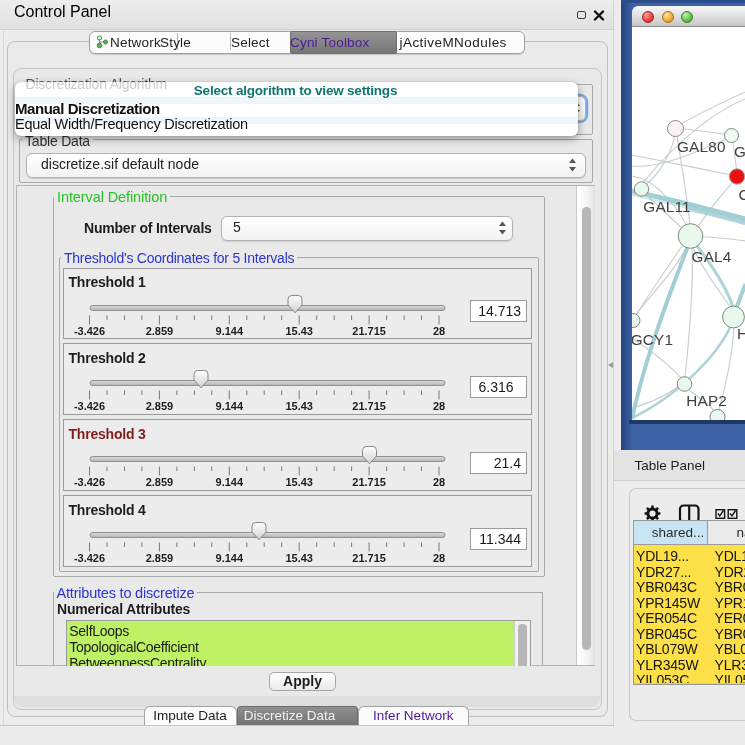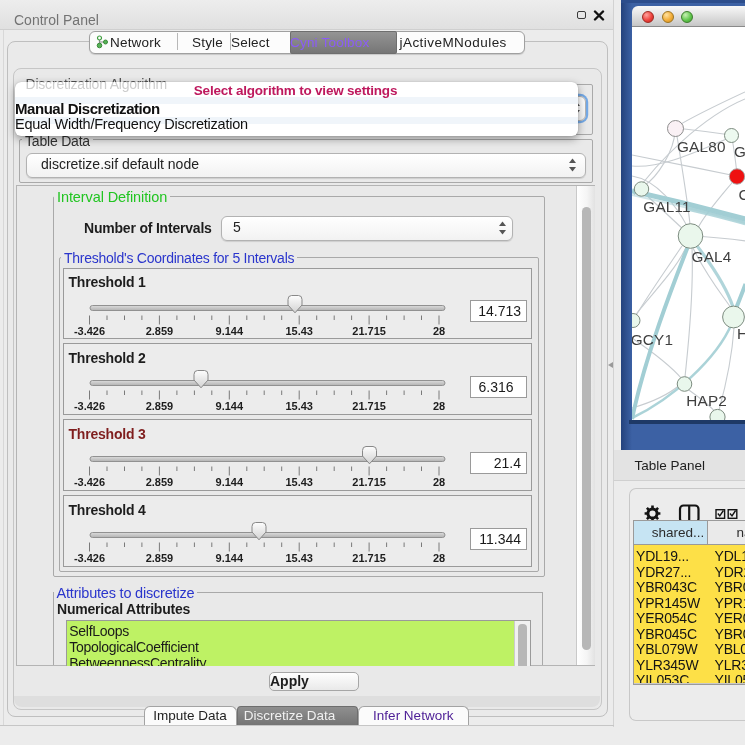--- a/index.html
+++ b/index.html
@@ -8,21 +8,21 @@
 .gb{position:absolute;border:1px solid #a9a9a9;border-radius:2px}
 .gt{position:absolute;background:#e9e9e9;padding:0 3px;white-space:nowrap}
 .combo{position:absolute;background:linear-gradient(#ffffff,#f2f2f2);border:1px solid #b2b2b2;border-radius:6px;box-shadow:0 1px 1px rgba(0,0,0,.12)}
 .arr{position:absolute;width:9px;height:14px}
 .tseg{position:absolute;top:0;height:21px;line-height:21px;text-align:left;font-size:13.5px;letter-spacing:0.2px;color:#222}
 </style></head>
 <body>
 
 <div class="a" style="left:0;top:0;width:614px;height:727px;background:#ececec"></div>
 <div class="a" style="left:0;top:0;width:614px;height:29px;background:linear-gradient(#ededed,#e0e0e0);border-bottom:1px solid #cfcfcf"></div>
-<div class="a" style="left:14px;top:12px;font-size:14px;color:#737373">Control Panel</div>
+<div class="a" style="left:14px;top:3px;font-size:16px;color:#000000">Control Panel</div>
 <div class="a" style="left:577px;top:11px;width:7px;height:6px;border:1.6px solid #3a3a3a;border-radius:2px"></div>
 <svg class="a" style="left:593px;top:10px" width="12" height="11" viewBox="0 0 12 11">
 <path d="M2 1.5 L10 9.5 M10 1.5 L2 9.5" stroke="#111" stroke-width="2.4" stroke-linecap="round"></path>
   </svg>
 <div class="a" style="left:613px;top:0;width:1px;height:727px;background:#d2d2d2"></div>
 <div class="a" style="left:2.5px;top:30px;width:1px;height:696px;background:#d8d8d8"></div>
 
 <div class="a" style="left:7px;top:41px;width:599px;height:674px;background:#eaeaea;border:1px solid #bfbfbf;border-radius:8px"></div>
 <div class="a" style="left:13px;top:68px;width:587px;height:640px;background:#e9e9e9;border:1px solid #c6c6c6;border-radius:8px"></div>
 <div class="a" style="left:14px;top:696px;width:586px;height:11px;background:#dedede;border-radius:0 0 8px 8px"></div>
@@ -31,23 +31,23 @@
 <div class="a" style="left:290px;top:31px;width:106.5px;height:23px;background:linear-gradient(#949494,#767676);border-radius:2px;border:1px solid #6e6e6e;box-sizing:border-box"></div>
 <div class="a" style="left:177px;top:33px;width:1px;height:17px;background:#b8b8b8"></div>
 <div class="a" style="left:230px;top:33px;width:1px;height:17px;background:#b8b8b8"></div>
 <div class="tseg" style="left:110px;top:31.5px;width:70px">Network</div>
 <svg class="a" style="left:95px;top:35px" width="14" height="14" viewBox="0 0 14 14">
 <path d="M4.5 3.5 V10 M4.5 7 H10" stroke="#8a8a8a" stroke-width="1.2" fill="none"></path>
 <circle cx="4.5" cy="3" r="2" fill="#fff" stroke="#3f9e3f" stroke-width="1.2"></circle>
 <circle cx="4.5" cy="10.5" r="2.3" fill="#57b357" stroke="#3a8a3a" stroke-width="1"></circle>
 <circle cx="10.5" cy="7" r="2" fill="#57b357" stroke="#3a8a3a" stroke-width="1"></circle>
   </svg>
-<div class="tseg" style="left:192px;top:31.5px;width:52px">Style</div>
+<div class="tseg" style="left:160px;top:31.5px;width:52px">Style</div>
 <div class="tseg" style="left:231px;top:31.5px;width:59px">Select</div>
-<div class="tseg" style="left:290px;top:31.5px;width:95px;color:#8b5cf6">Cyni Toolbox</div>
+<div class="tseg" style="left:290px;top:31.5px;width:95px;color:#4c1d95">Cyni Toolbox</div>
 <div class="tseg" style="left:399.5px;top:31.5px;width:126px;letter-spacing:0.45px">jActiveMNodules</div>
 
 <div class="gb" style="left:18.5px;top:84px;width:572px;height:49px"></div>
 <div class="combo" style="left:26px;top:96px;width:558px;height:23px;box-shadow:0 0 0 2.2px rgba(96,158,228,.85)"></div>
 <svg class="arr" style="left:572px;top:100.5px" viewBox="0 0 9 14">
 <path d="M4.5 0.5 L8 5 H1 Z" fill="#555"></path>
     <path d="M4.5 13.5 L1 9 H8 Z" fill="#555"></path>
   </svg>
 
 <div class="gb" style="left:18.5px;top:139px;width:572px;height:42px"></div>
@@ -176,36 +176,36 @@
 <div class="gt" style="left:53.5px;top:584.5px;font-size:14.5px;letter-spacing:-0.2px;color:#2a35cc">Attributes to discretize</div>
 <div class="a" style="left:57px;top:600.5px;font-size:14px;font-weight:bold;letter-spacing:-0.2px;color:#1d1d1d">Numerical Attributes</div>
 <div class="a" style="left:66px;top:620px;width:464.5px;height:45.5px;border:1px solid #9a9a9a;border-bottom:none;background:#bef264;box-sizing:border-box;overflow:hidden">
  <div style="position:absolute;left:2.3px;top:1.6px;font-size:14px;letter-spacing:-0.3px;color:#1a1a1a;line-height:16.3px;white-space:pre">SelfLoops
 TopologicalCoefficient
 BetweennessCentrality</div>
  <div style="position:absolute;right:0;top:0;width:14.5px;height:100%;background:#f1f1f1;border-left:1px solid #ccc"></div>
  <div style="position:absolute;right:3px;top:2.5px;width:8.5px;height:60px;background:#b7b7b7;border-radius:4px"></div>
 </div>
 
-<div class="a" style="left:269px;top:672px;width:90px;height:18.5px;background:linear-gradient(#fefefe,#e9e9e9);border:1px solid #a6a6a6;border-radius:5px;box-sizing:border-box;line-height:17px;font-size:14px;font-weight:bold;color:#1d1d1d">Apply</div>
+<div class="a" style="left:269px;top:672px;width:67px;height:18.5px;background:linear-gradient(#fefefe,#e9e9e9);border:1px solid #a6a6a6;border-radius:5px;box-sizing:border-box;text-align:center;line-height:17px;font-size:14px;font-weight:bold;color:#1d1d1d">Apply</div>
 
 <div class="a" style="left:143.5px;top:705.8px;width:93px;height:19.5px;background:#fbfbfb;border:1px solid #a3a3a3;border-bottom:none;border-radius:6px 6px 0 0;box-sizing:border-box"></div>
 <div class="a" style="left:236.5px;top:705.8px;width:121.5px;height:19.5px;background:linear-gradient(#8f8f8f,#747474);border:1px solid #6e6e6e;border-bottom:none;border-radius:4px 4px 0 0;box-sizing:border-box"></div>
 <div class="a" style="left:358px;top:705.8px;width:110.5px;height:19.5px;background:#fbfbfb;border:1px solid #a3a3a3;border-bottom:none;border-radius:6px 6px 0 0;box-sizing:border-box"></div>
 <div class="a" style="left:143.5px;top:705.8px;width:93px;height:19.5px;text-align:center;line-height:19.5px;font-size:13.5px;color:#222">Impute Data</div>
 <div class="a" style="left:236.5px;top:705.8px;width:106px;height:19.5px;text-align:center;line-height:19.5px;font-size:13.5px;color:#f1f1f1">Discretize Data</div>
 <div class="a" style="left:358px;top:705.8px;width:110.5px;height:37px;text-align:center;line-height:19.5px;font-size:13.5px;color:#4c1d95">Infer Network</div>
 <div class="a" style="left:0;top:725.3px;width:614px;height:1.2px;background:#c6c6c6"></div>
 
 <div class="a" style="left:607.5px;top:362px;width:0;height:0;border-top:3.5px solid transparent;border-bottom:3.5px solid transparent;border-right:5px solid #9a9a9a"></div>
 
 <div class="a" style="left:14.5px;top:81.5px;width:563px;height:54px;background:#fff;border-radius:6px;box-shadow:0 3px 8px rgba(0,0,0,.38),0 0 1px rgba(0,0,0,.25);z-index:20"></div>
 <div class="a" style="left:14.5px;top:97px;width:563px;height:7px;background:#f0f5fa;z-index:21"></div>
 <div class="a" style="left:14.5px;top:117px;width:563px;height:7px;background:#f0f5fa;z-index:21"></div>
-<div class="a" style="left:14.5px;top:81.5px;width:562px;height:17px;line-height:17px;text-align:center;font-size:13.5px;font-weight:bold;letter-spacing:-0.2px;color:#be185d;z-index:22">Select algorithm to view settings</div>
+<div class="a" style="left:14.5px;top:81.5px;width:562px;height:17px;line-height:17px;text-align:center;font-size:13.5px;font-weight:bold;letter-spacing:-0.2px;color:#0f766e;z-index:22">Select algorithm to view settings</div>
 <div class="a" style="left:15px;top:99.5px;width:500px;height:17px;line-height:17px;font-size:15px;font-weight:bold;letter-spacing:-0.45px;color:#111;z-index:22">Manual Discretization</div>
 <div class="a" style="left:15px;top:115.5px;width:500px;height:17px;line-height:17px;font-size:14.5px;letter-spacing:-0.25px;color:#111;z-index:22">Equal Width/Frequency Discretization</div>
 
 <div class="a" style="left:0;top:70px;width:600px;height:12px;overflow:hidden;z-index:23">
  <div style="position:absolute;left:25.5px;top:6px;font-size:14px;letter-spacing:-0.2px;color:#4a4a4a">Discretization Algorithm</div>
   </div>
 <div class="a" style="left:0;top:82px;width:600px;height:12px;overflow:hidden;z-index:23">
  <div style="position:absolute;left:25.5px;top:-6px;font-size:14px;letter-spacing:-0.2px;color:#cdcdcd">Discretization Algorithm</div>
   </div>
 

